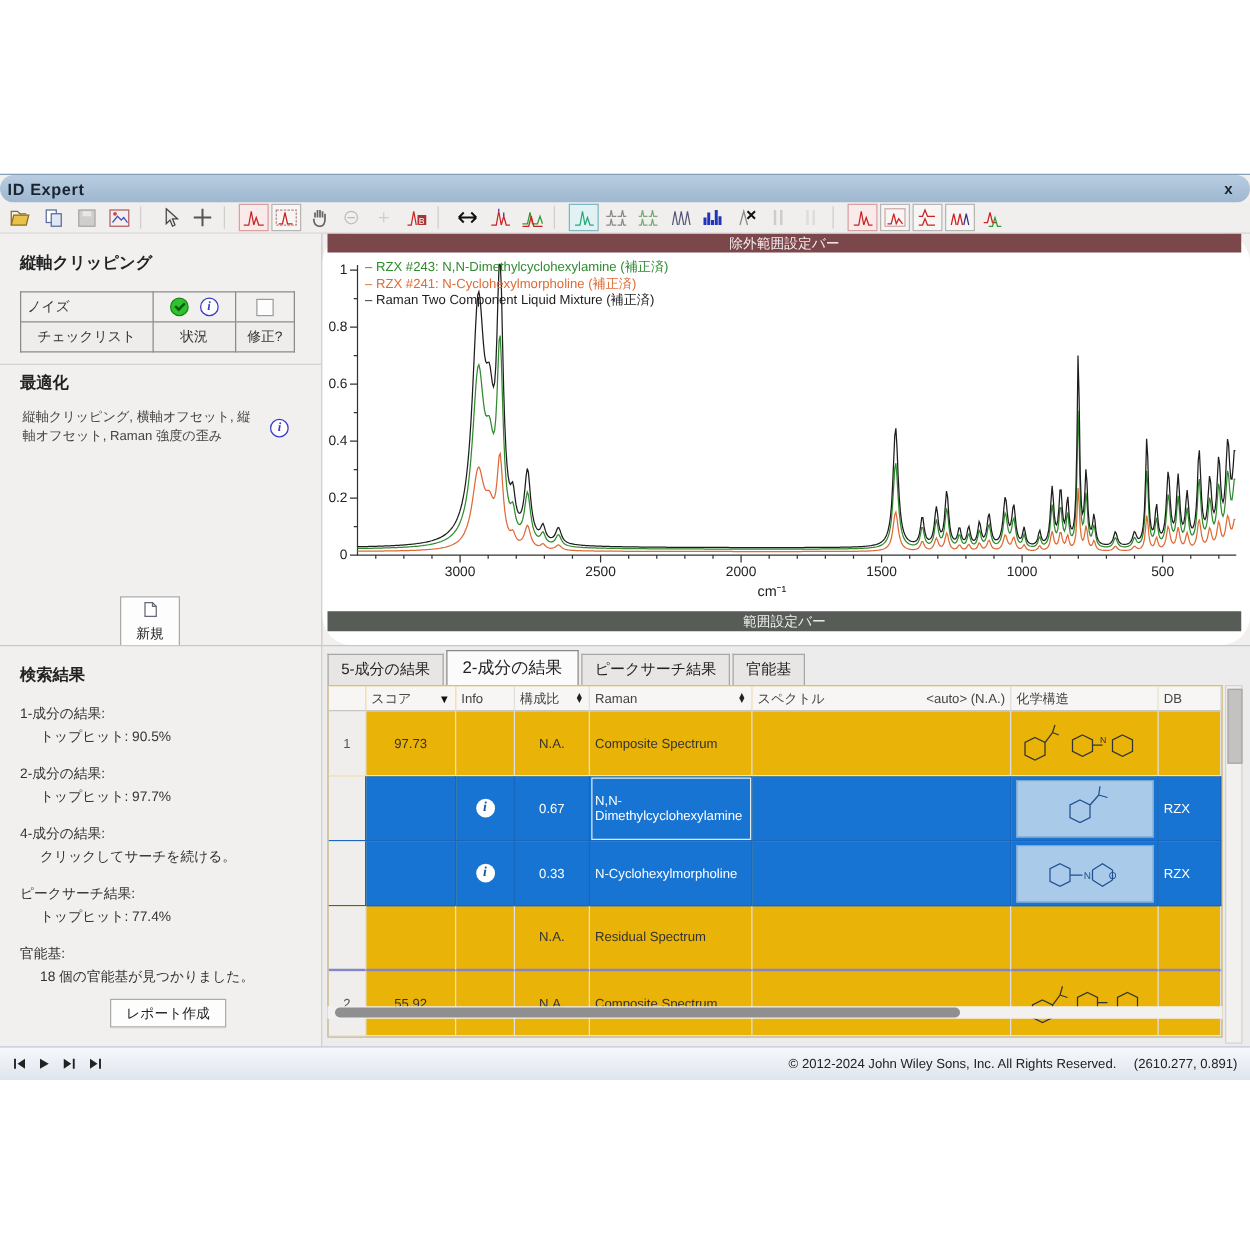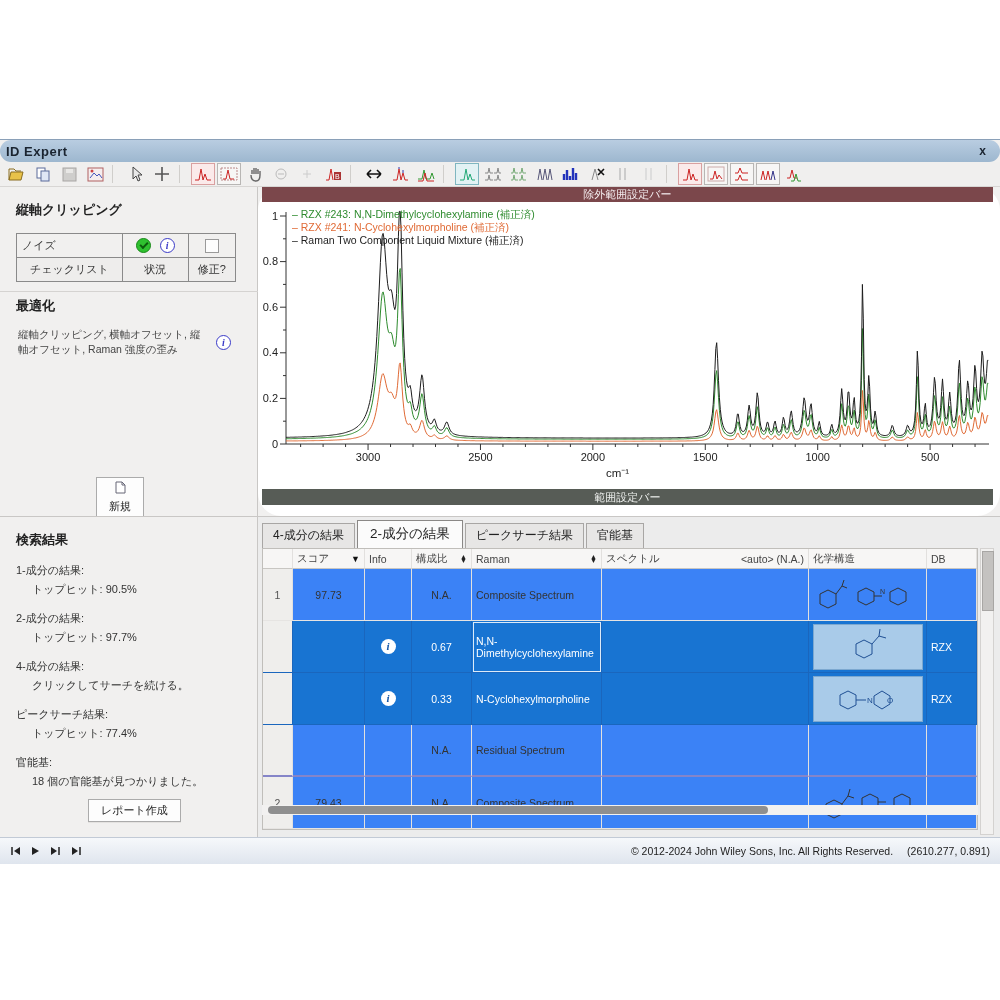--- a/index.html
+++ b/index.html
@@ -56,21 +56,21 @@
   #spectrum-svg{position:absolute;left:4px;top:15px;}
   #legend{position:absolute;left:34px;top:21px;font-size:10.5px;line-height:13px;white-space:nowrap;}
   .leg-line{display:block;}
 
   
   #table-zone{position:absolute;left:258px;top:376px;width:742px;height:321px;background:#ececec;border-top:1px solid #c9c7c5;}
   #tabs{position:absolute;left:4px;top:5px;height:26px;display:flex;align-items:flex-end;}
   .tab{font-size:12px;color:#222;background:#e7e6e5;border:1px solid #a8a6a4;border-bottom:none;
     padding:3px 10px 4px;margin-right:2px;}
   .tab.active{background:#fbfbfb;font-size:13.5px;padding:4px 12px 5px;border-color:#8a8886;}
-  #rtable{position:absolute;left:4px;top:31px;width:716px;background:#3b82f6;border:1px solid #c0beba;box-sizing:border-box;}
+  #rtable{position:absolute;left:4px;top:31px;width:716px;background:#eab308;border:1px solid #c0beba;box-sizing:border-box;}
   .trow{display:grid;grid-template-columns:30px 72px 47px 60px 130px 207px 118px 50px;align-items:stretch;}
   .trow>div{border-right:1px solid #e2e0de;border-bottom:1px solid #e6e4e2;display:flex;align-items:center;
     font-size:10.5px;color:#333;padding:0 4px;box-sizing:border-box;overflow:hidden;}
   .trow.hdr>div{height:20px;background:#f7f6f5;border-bottom:1px solid #c8c6c2;color:#444;}
   .trow .rownum{background:#efeeec;justify-content:center;color:#555;}
   .trow.body>div{height:52px;}
   .trow.sel>div{background:#1874d2;color:#fff;border-right:1px solid #1a66bd;border-bottom:1px solid #1a66bd;}
   .trow.sel>div.rownum{background:#efeeec;}
   .trow.seprow>div{border-bottom:2px solid #8585c8;}
   .struct-box{width:100%;height:44px;display:flex;align-items:center;justify-content:center;}
@@ -392,21 +392,21 @@
     <div id="legend">
       <span class="leg-line" style="color: rgb(46, 139, 46);">– <span>RZX #243: N,N-Dimethylcyclohexylamine (補正済)</span></span>
       <span class="leg-line" style="color: rgb(224, 106, 53);">– <span>RZX #241: N-Cyclohexylmorpholine (補正済)</span></span>
       <span class="leg-line" style="color: rgb(29, 29, 29);">– <span>Raman Two Component Liquid Mixture (補正済)</span></span>
     </div>
     <div id="range-bar">範囲設定バー</div>
   </div>
 
   <div id="table-zone">
     <div id="tabs">
-      <div class="tab">4-成分の結果</div>
+      <div class="tab">5-成分の結果</div>
       <div class="tab active">2-成分の結果</div>
       <div class="tab">ピークサーチ結果</div>
       <div class="tab">官能基</div>
     </div>
 
     <div id="rtable">
       <div class="trow hdr">
         <div class="rownum"></div>
         <div>
               <span>スコア</span>
@@ -518,21 +518,21 @@
         <div></div>
         <div style="justify-content:center">N.A.</div>
         <div>Residual Spectrum</div>
         <div></div>
         <div></div>
         <div></div>
       </div>
 
       <div class="trow body" style="--h:50px">
         <div class="rownum">2</div>
-        <div style="justify-content:center">79.43</div>
+        <div style="justify-content:center">55.92</div>
         <div></div>
         <div style="justify-content:center">N.A.</div>
         <div>Composite Spectrum</div>
         <div></div>
         <div>
           <span class="struct-box">
             <svg width="108" height="42" viewBox="0 0 108 42">
                   <g stroke="#333" fill="none" stroke-width="1">
               <polygon points="20,18 28,22 28,32 20,36 12,32 12,22"></polygon>
                     <path d="M28 22 L34 14 M34 14 L40 16 M34 14 L36 7"></path>

